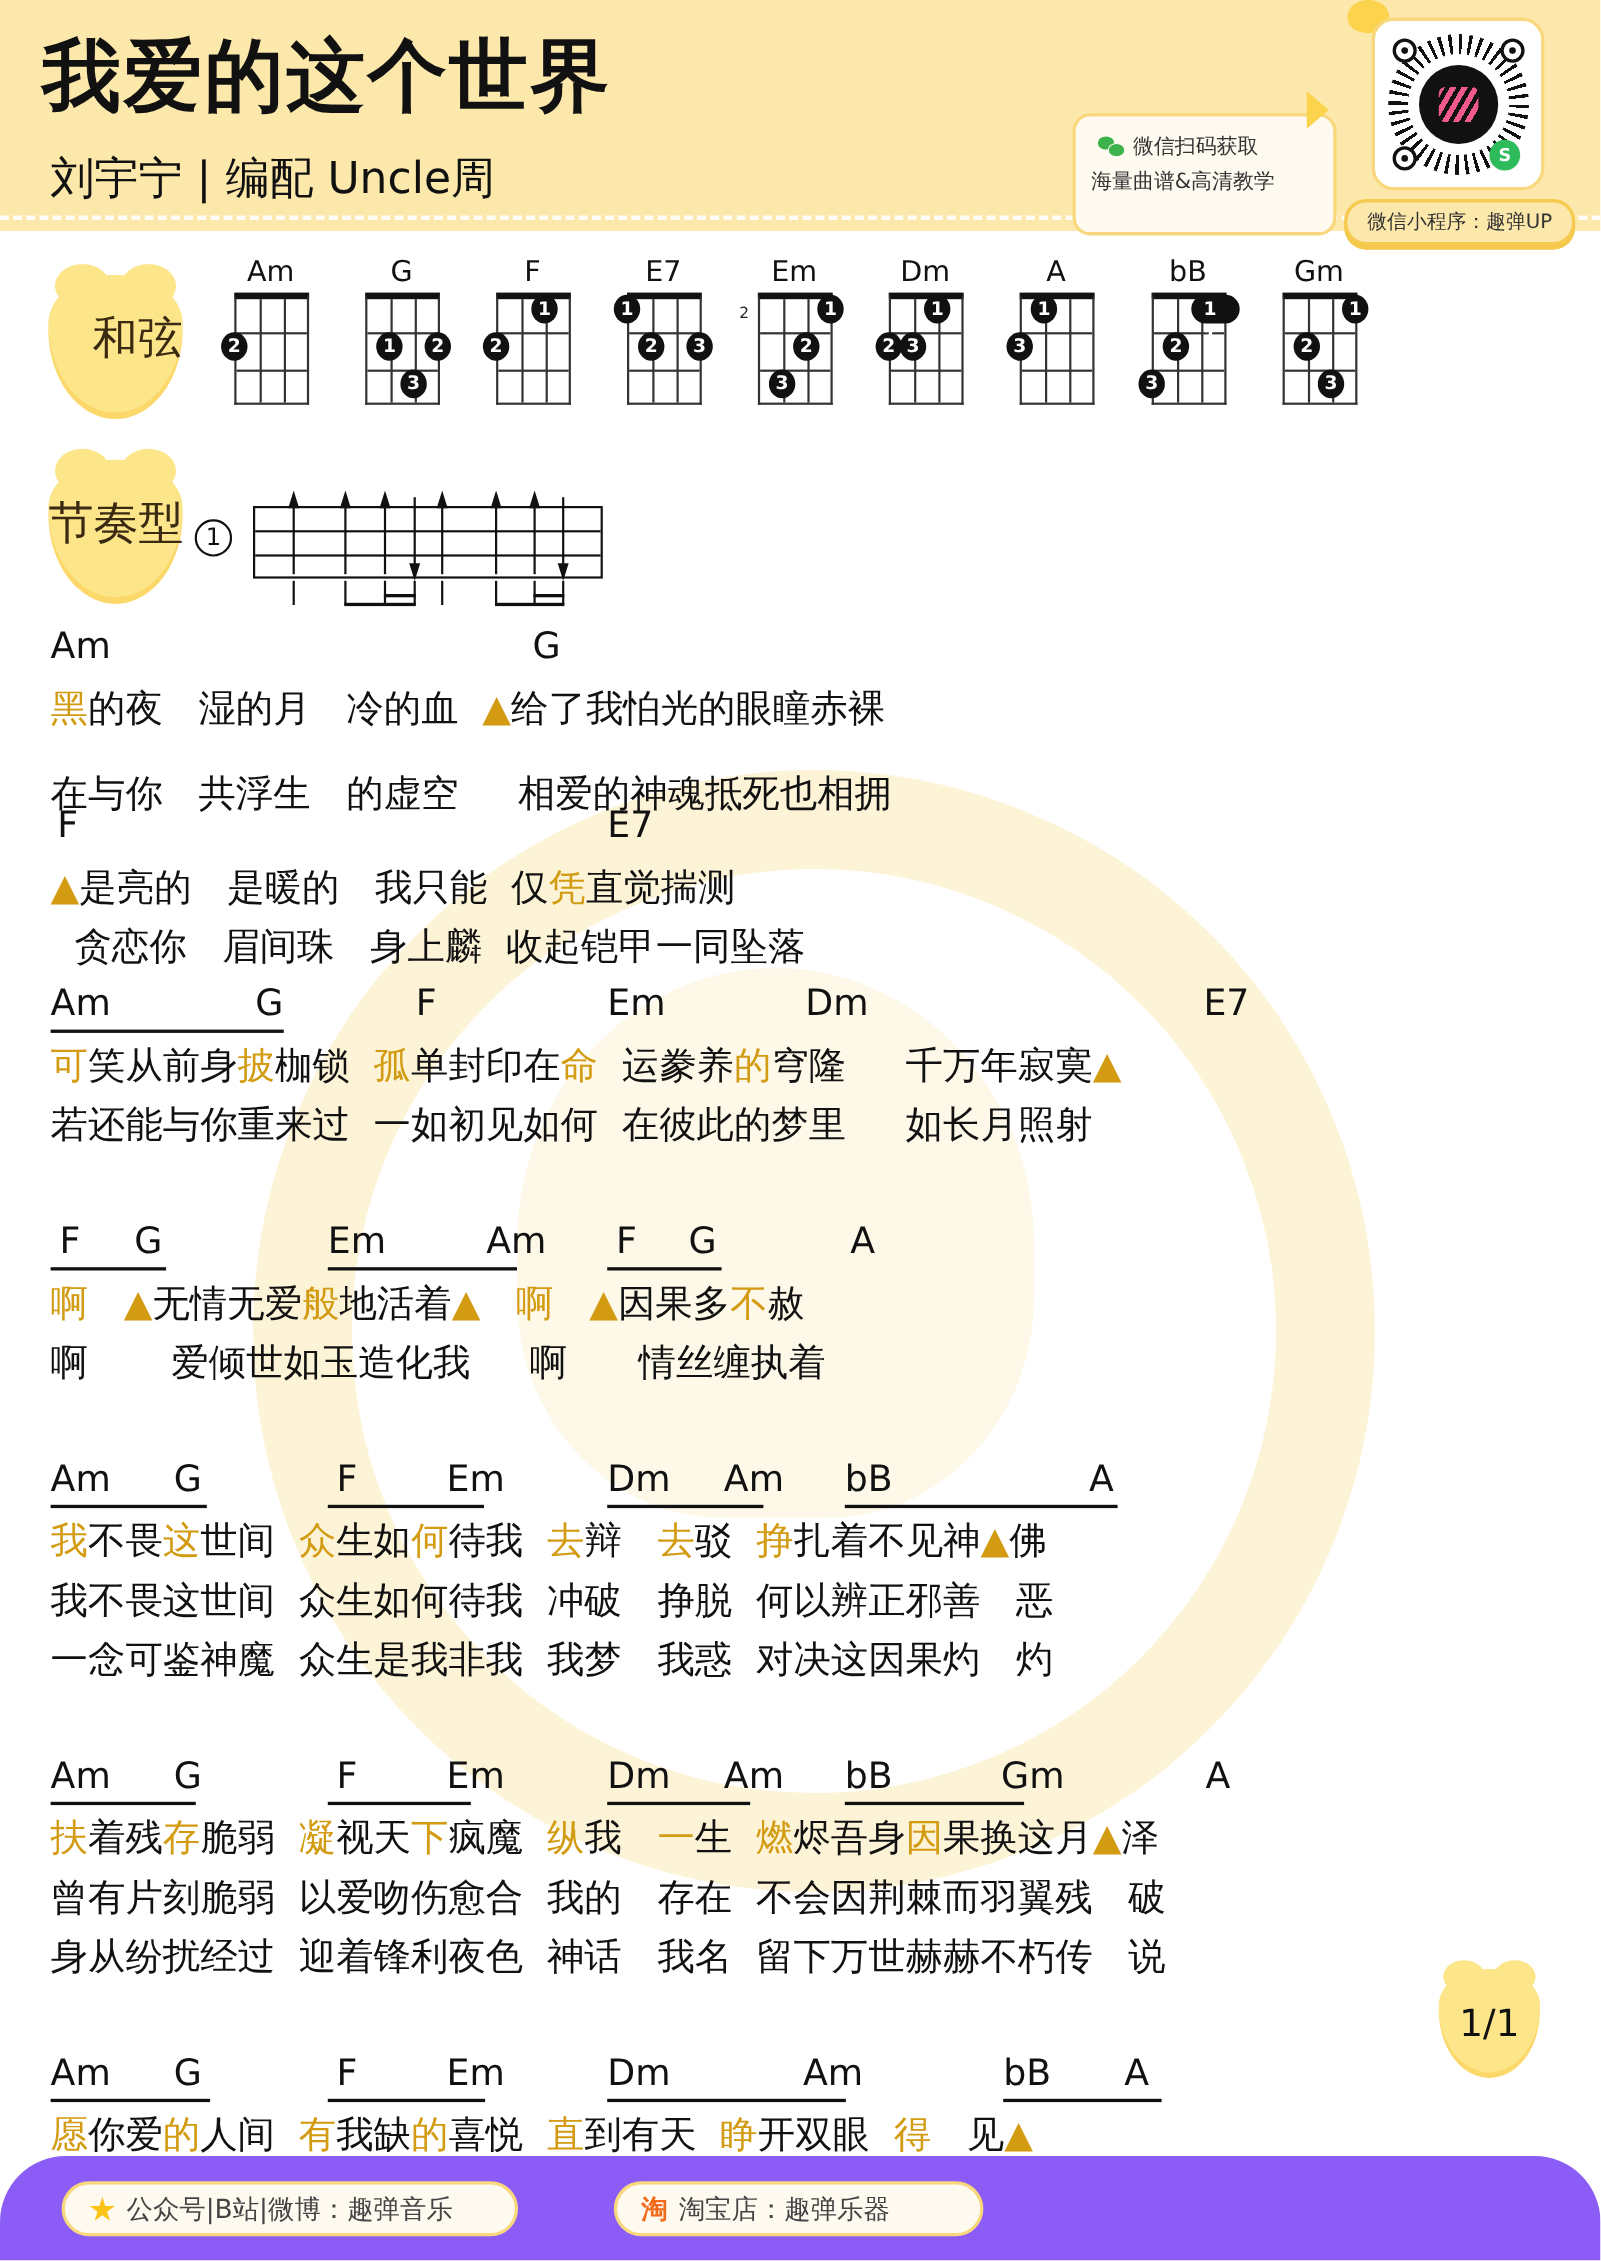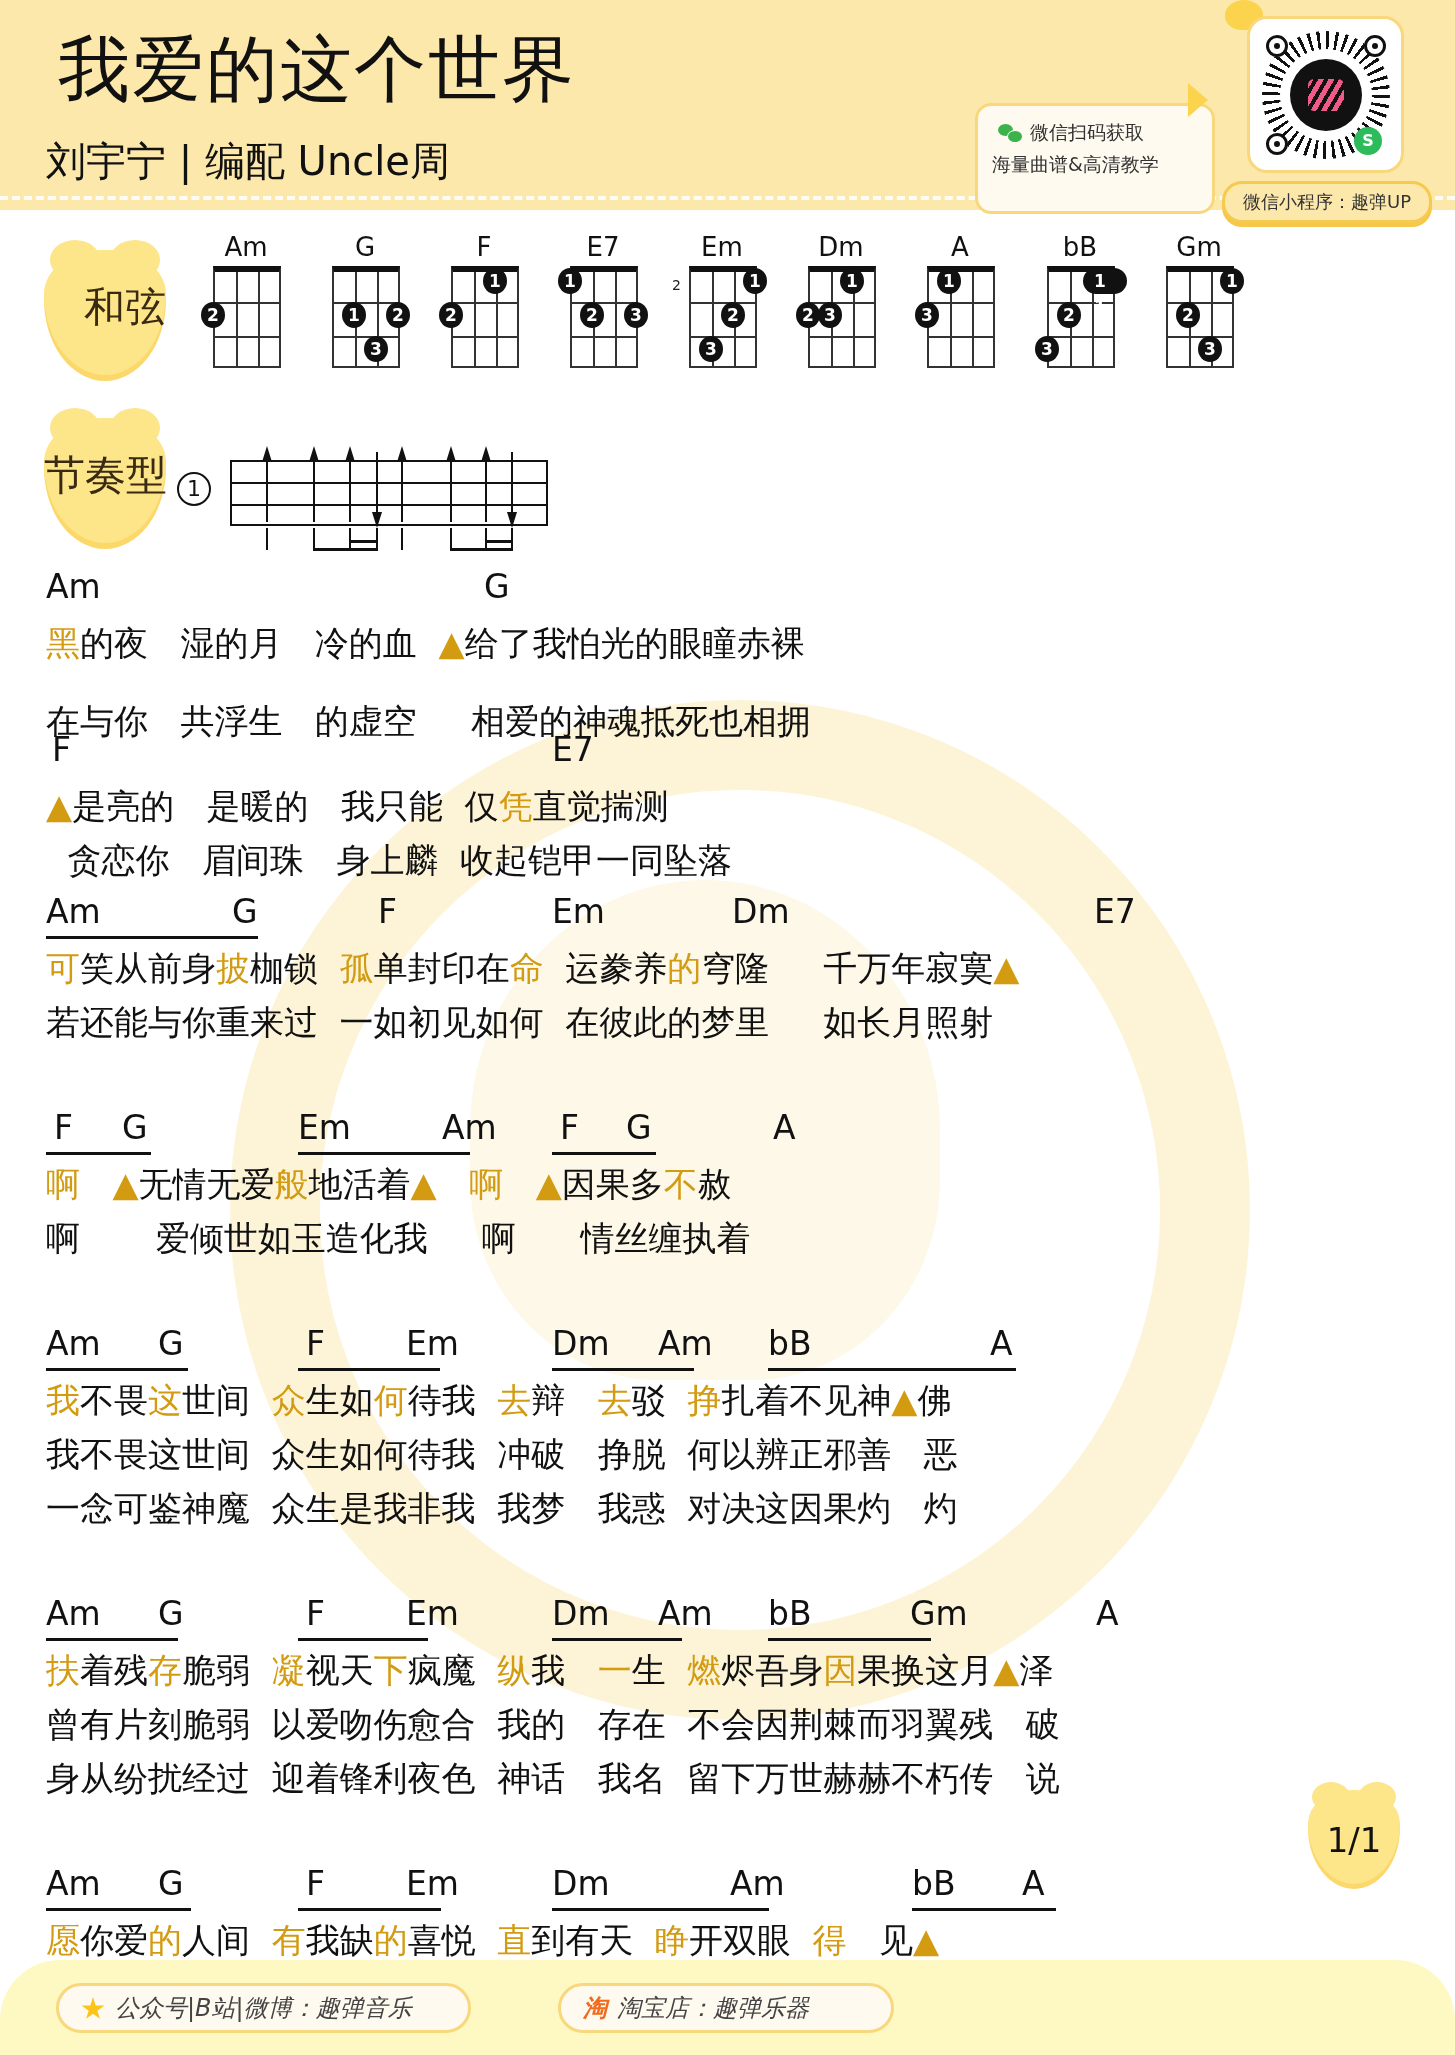--- a/index.html
+++ b/index.html
@@ -2,21 +2,21 @@
 <html><head>
 <meta charset="utf-8">
 <style>
   * { box-sizing: border-box; margin: 0; padding: 0; }
   html, body { width: 1455px; height: 2055px; background: #ffffff; overflow: hidden; }
   body { position: relative; font-family: "DejaVu Sans", "Liberation Sans", sans-serif; color: #111; }
 
   
   .header { position: absolute; left: 0; top: 0; width: 1455px; height: 210px; background: #fde8ac; }
   .header-dash { position: absolute; left: 0; top: 196px; width: 1455px; height: 0; border-top: 4px dashed #ffffff; opacity: .9; }
-  .title { position: absolute; left: 58px; top: 22px; font-size: 72px; font-weight: 400; color: #111; letter-spacing: 2px; white-space: nowrap; }
+  .title { position: absolute; left: 38px; top: 22px; font-size: 72px; font-weight: 700; color: #111; letter-spacing: 2px; white-space: nowrap; }
   .meta-left { position: absolute; left: 46px; top: 134px; font-size: 40px; color: #111; white-space: nowrap; }
   .meta-right { position: absolute; left: 540px; top: 134px; font-size: 40px; color: #111; white-space: nowrap; }
 
   .promo-box { position: absolute; left: 975px; top: 55px; width: 240px; height: 111px; background: #fffaf0; border: 3px solid #f9d77c; border-radius: 16px; margin-top: 48px; }
   .promo-line1 { position: absolute; left: 20px; top: 14px; font-size: 19px; color: #333; white-space: nowrap; display: flex; align-items: center; gap: 8px; }
   .promo-line2 { position: absolute; left: 14px; top: 46px; font-size: 19px; color: #333; white-space: nowrap; }
   .wechat-icon { width: 24px; height: 18px; position: relative; display: inline-block; }
   .wechat-icon::before { content: ""; position: absolute; left: 0; top: 0; width: 15px; height: 12px; border-radius: 50%; background: #3bb34a; }
   .wechat-icon::after { content: ""; position: absolute; left: 9px; top: 6px; width: 14px; height: 11px; border-radius: 50%; background: #3bb34a; border: 1px solid #fffaf0; }
   .promo-arrow { position: absolute; left: 1188px; top: 83px; width: 0; height: 0; border-top: 17px solid transparent; border-bottom: 17px solid transparent; border-left: 20px solid #fcd34d; }
@@ -70,21 +70,21 @@
   .hl { color: #d39b12; }
   .lyric-row { position: absolute; font-size: 34px; white-space: pre; color: #111; z-index: 3; }
 
   
   .page-badge { position: absolute; left: 1308px; top: 1790px; width: 92px; height: 94px; background: #fde58a; border-radius: 48% 48% 50% 50% / 35% 35% 65% 65%; box-shadow: 0 5px 0 #fcd86a; }
   .page-badge::before, .page-badge::after { content: ""; position: absolute; top: -8px; width: 38px; height: 30px; background: #fde58a; border-radius: 50%; }
   .page-badge::before { left: 4px; } .page-badge::after { right: 4px; }
   .page-badge span { position: absolute; left: 0; right: 0; top: 30px; text-align: center; font-size: 34px; color: #111; z-index: 2; }
 
   
-  .footer { position: absolute; left: 0; top: 1960px; width: 1455px; height: 95px; background: #fef9c3; border-radius: 60px 60px 0 0; font-style: italic; }
+  .footer { position: absolute; left: 0; top: 1960px; width: 1455px; height: 95px; background: #8b5cf6; border-radius: 60px 60px 0 0; }
   .pill { position: absolute; top: 23px; height: 50px; background: #fffaf0; border: 3px solid #f9d77c; border-radius: 25px; font-size: 24px; color: #444; line-height: 44px; white-space: nowrap; padding-left: 56px; }
   .star-icon { position: absolute; left: 22px; top: 11px; width: 24px; height: 24px; background: #fcc419;
     clip-path: polygon(50% 0%, 61% 35%, 98% 35%, 68% 57%, 79% 91%, 50% 70%, 21% 91%, 32% 57%, 2% 35%, 39% 35%); }
   .taobao-icon { position: absolute; left: 22px; top: 0; font-size: 24px; color: #f26b1d; font-weight: bold; }
 </style>
 </head>
 <body>
 
 <div class="header">
   <div class="title">我爱的这个世界</div>

